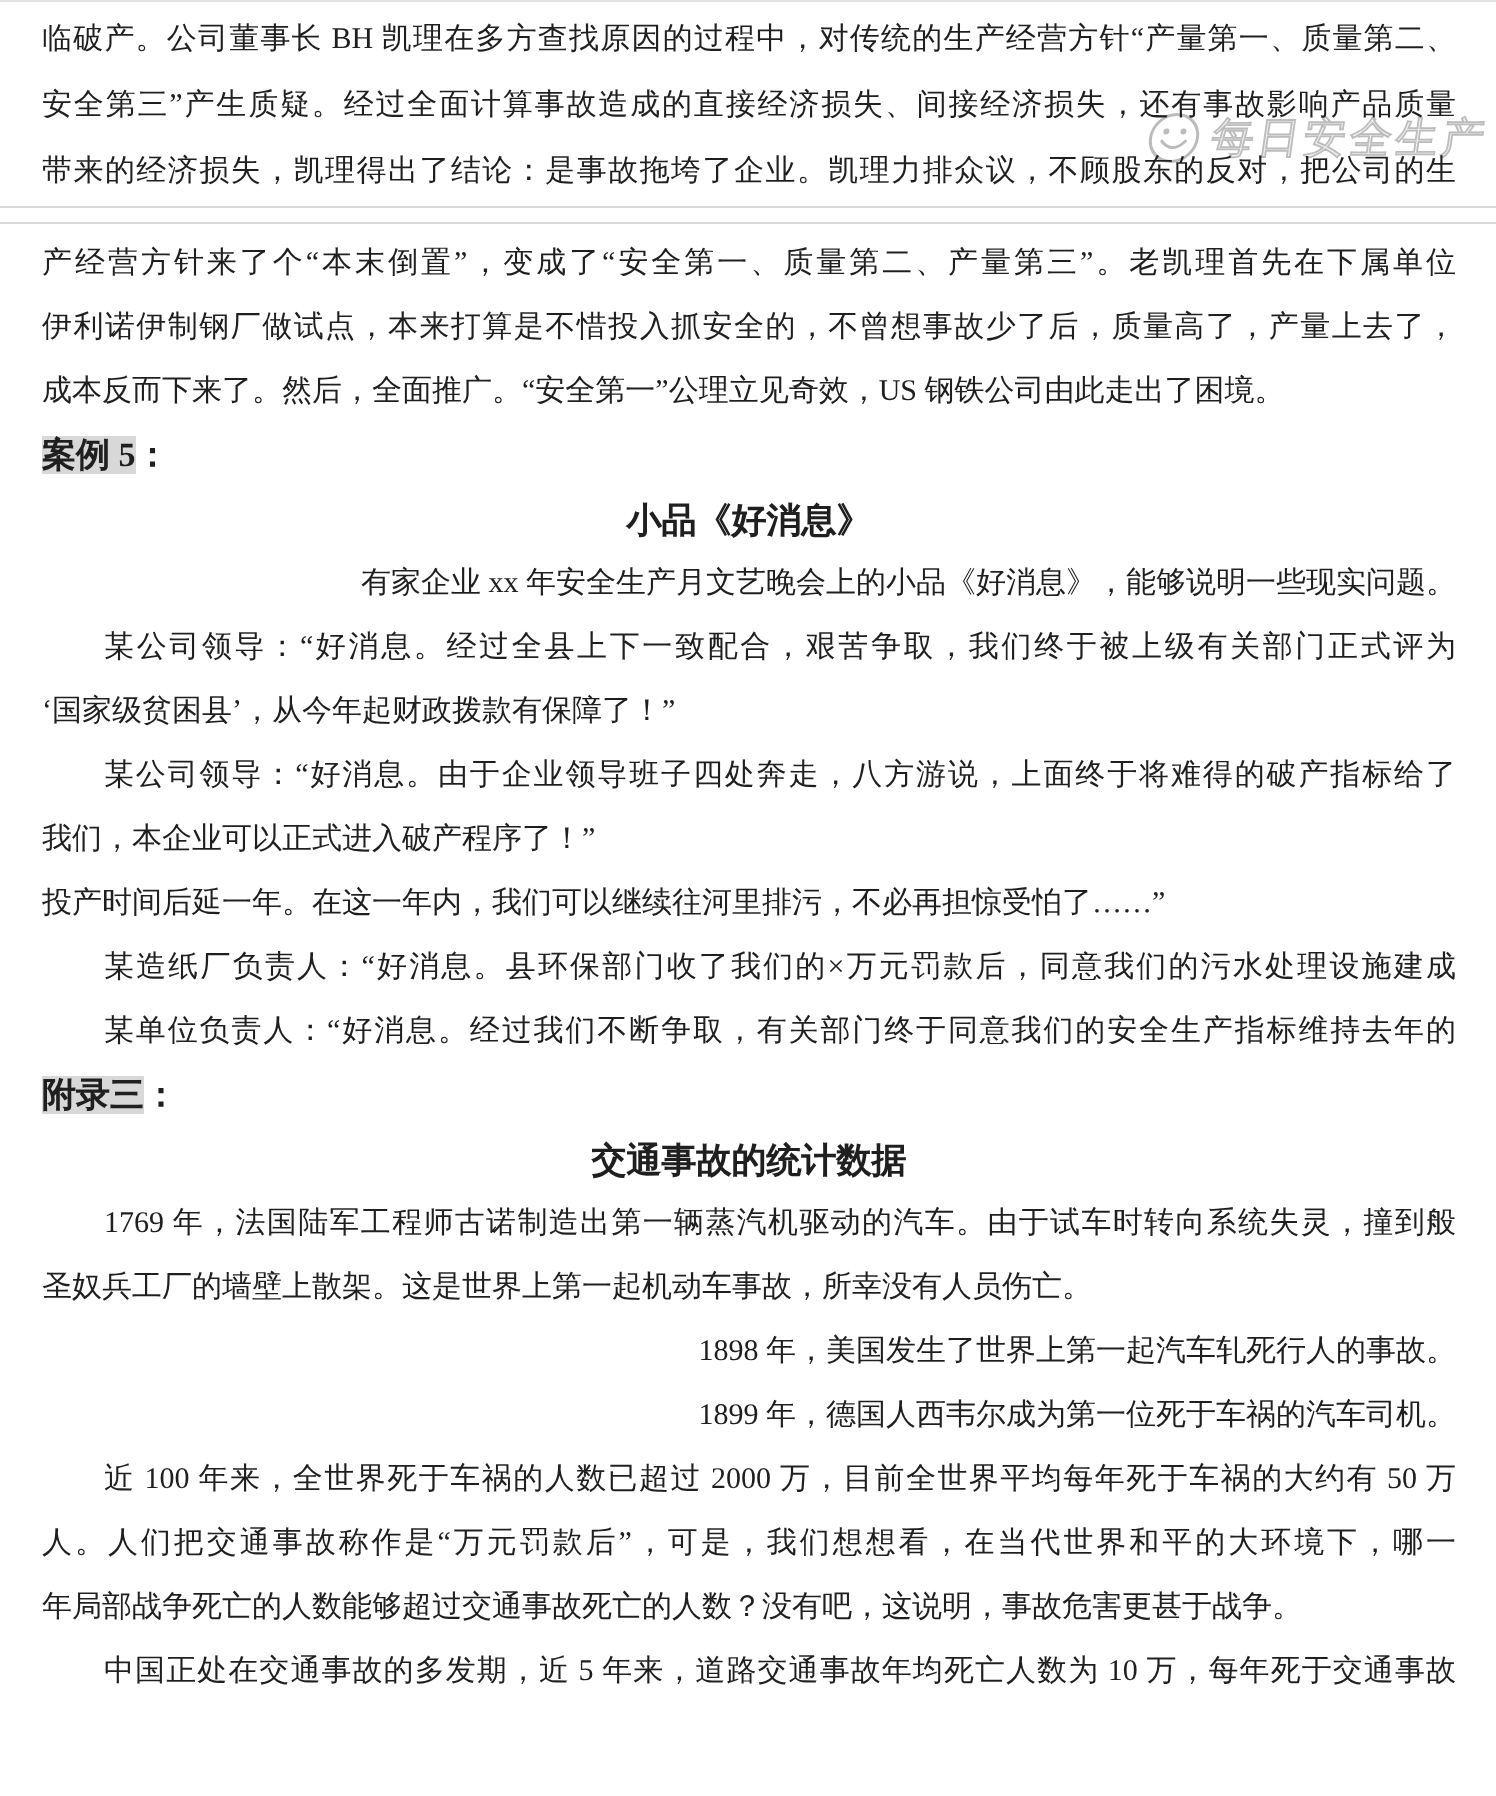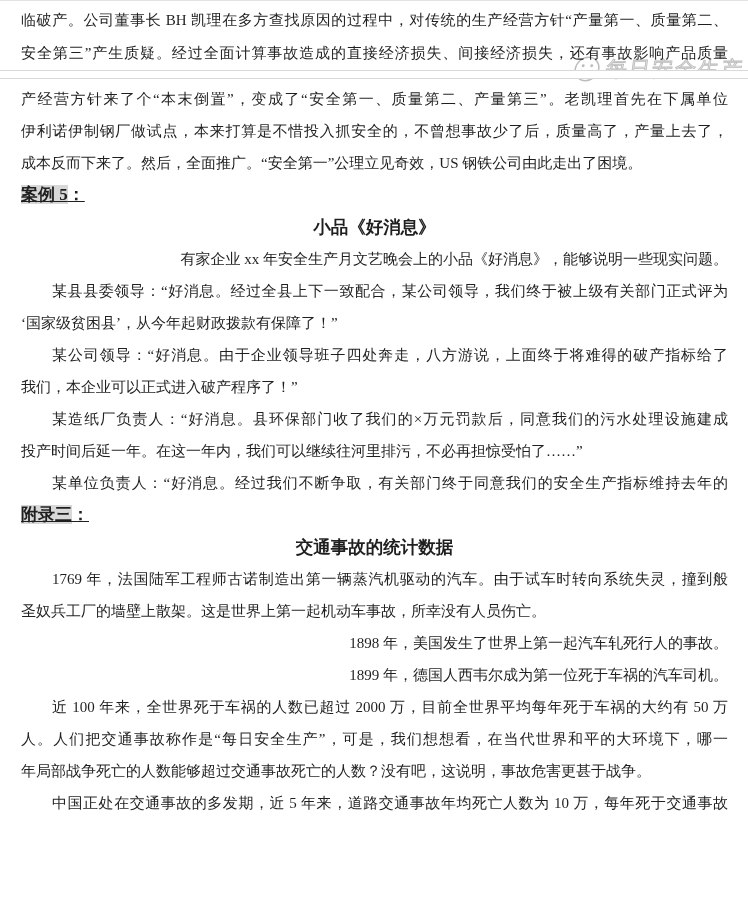--- a/index.html
+++ b/index.html
@@ -37,21 +37,21 @@
     text-align:left;
     white-space:normal;
   }
   .band-top .ln{line-height:33px;}
   .fill{text-align:justify;text-align-last:justify;}
   .indent{text-indent:31px;text-align:right;}
   .heading{
     text-align-last:center;
     font-weight:bold;font-size:17.5px;
   }
-  .label-line{font-weight:bold;font-size:17px;text-decoration:underline;}
+  .label-line{font-weight:bold;font-size:17px;}
   .hl{background:#d8d8d8;}
   .page-divider{
     height:7px;
     border-top:1px solid #d9d9d9;
     border-bottom:1px solid #d9d9d9;
     background:#ffffff;
   }
 </style>
 </head>
 <body>
@@ -66,50 +66,51 @@
       <path d="M9.5 16.5 Q15 22.5 20.5 16.5" fill="none" stroke="#bcbcbc" stroke-width="1.4" stroke-linecap="round"></path>
     </svg>
     <span class="wm-text">每日安全生产</span>
   </div>
 
   <div class="content">
 
     <div class="band band-top">
       <div class="ln fill">临破产。公司董事长 BH 凯理在多方查找原因的过程中，对传统的生产经营方针“产量第一、质量第二、</div>
       <div class="ln fill">安全第三”产生质疑。经过全面计算事故造成的直接经济损失、间接经济损失，还有事故影响产品质量</div>
+      <div class="ln fill">带来的经济损失，凯理得出了结论：是事故拖垮了企业。凯理力排众议，不顾股东的反对，把公司的生</div>
     </div>
 
     <div class="page-divider"></div>
 
     <div class="band band-main">
       <div class="ln fill">产经营方针来了个“本末倒置”，变成了“安全第一、质量第二、产量第三”。老凯理首先在下属单位</div>
       <div class="ln fill">伊利诺伊制钢厂做试点，本来打算是不惜投入抓安全的，不曾想事故少了后，质量高了，产量上去了，</div>
       <div class="ln">成本反而下来了。然后，全面推广。“安全第一”公理立见奇效，US 钢铁公司由此走出了困境。</div>
 
       <div class="ln label-line"><span class="hl">案例 5</span><span>：</span></div>
 
       <div class="ln heading">小品《好消息》</div>
 
       <div class="ln indent">有家企业 xx 年安全生产月文艺晚会上的小品《好消息》，能够说明一些现实问题。</div>
-      <div class="ln indent fill">某县县委领导：“好消息。经过全县上下一致配合，某公司领导，我们终于被上级有关部门正式评为</div>
+      <div class="ln indent fill">某公司领导：“好消息。经过全县上下一致配合，艰苦争取，我们终于被上级有关部门正式评为</div>
       <div class="ln">‘国家级贫困县’，从今年起财政拨款有保障了！”</div>
       <div class="ln indent fill">某公司领导：“好消息。由于企业领导班子四处奔走，八方游说，上面终于将难得的破产指标给了</div>
       <div class="ln">我们，本企业可以正式进入破产程序了！”</div>
+      <div class="ln">投产时间后延一年。在这一年内，我们可以继续往河里排污，不必再担惊受怕了……”</div>
       <div class="ln indent fill">某造纸厂负责人：“好消息。县环保部门收了我们的×万元罚款后，同意我们的污水处理设施建成</div>
-      <div class="ln">投产时间后延一年。在这一年内，我们可以继续往河里排污，不必再担惊受怕了……”</div>
       <div class="ln indent fill">某单位负责人：“好消息。经过我们不断争取，有关部门终于同意我们的安全生产指标维持去年的</div>
 
       <div class="ln label-line"><span class="hl">附录三</span><span>：</span></div>
 
       <div class="ln heading">交通事故的统计数据</div>
 
       <div class="ln indent fill">1769 年，法国陆军工程师古诺制造出第一辆蒸汽机驱动的汽车。由于试车时转向系统失灵，撞到般</div>
       <div class="ln">圣奴兵工厂的墙壁上散架。这是世界上第一起机动车事故，所幸没有人员伤亡。</div>
       <div class="ln indent">1898 年，美国发生了世界上第一起汽车轧死行人的事故。</div>
       <div class="ln indent">1899 年，德国人西韦尔成为第一位死于车祸的汽车司机。</div>
       <div class="ln indent fill">近 100 年来，全世界死于车祸的人数已超过 2000 万，目前全世界平均每年死于车祸的大约有 50 万</div>
-      <div class="ln fill">人。人们把交通事故称作是“每日安全生产”，可是，我们想想看，在当代世界和平的大环境下，哪一</div>
+      <div class="ln fill">人。人们把交通事故称作是“万元罚款后”，可是，我们想想看，在当代世界和平的大环境下，哪一</div>
       <div class="ln">年局部战争死亡的人数能够超过交通事故死亡的人数？没有吧，这说明，事故危害更甚于战争。</div>
       <div class="ln indent fill">中国正处在交通事故的多发期，近 5 年来，道路交通事故年均死亡人数为 10 万，每年死于交通事故</div>
     </div>
 
   </div>
 </div>
 
 </body></html>

